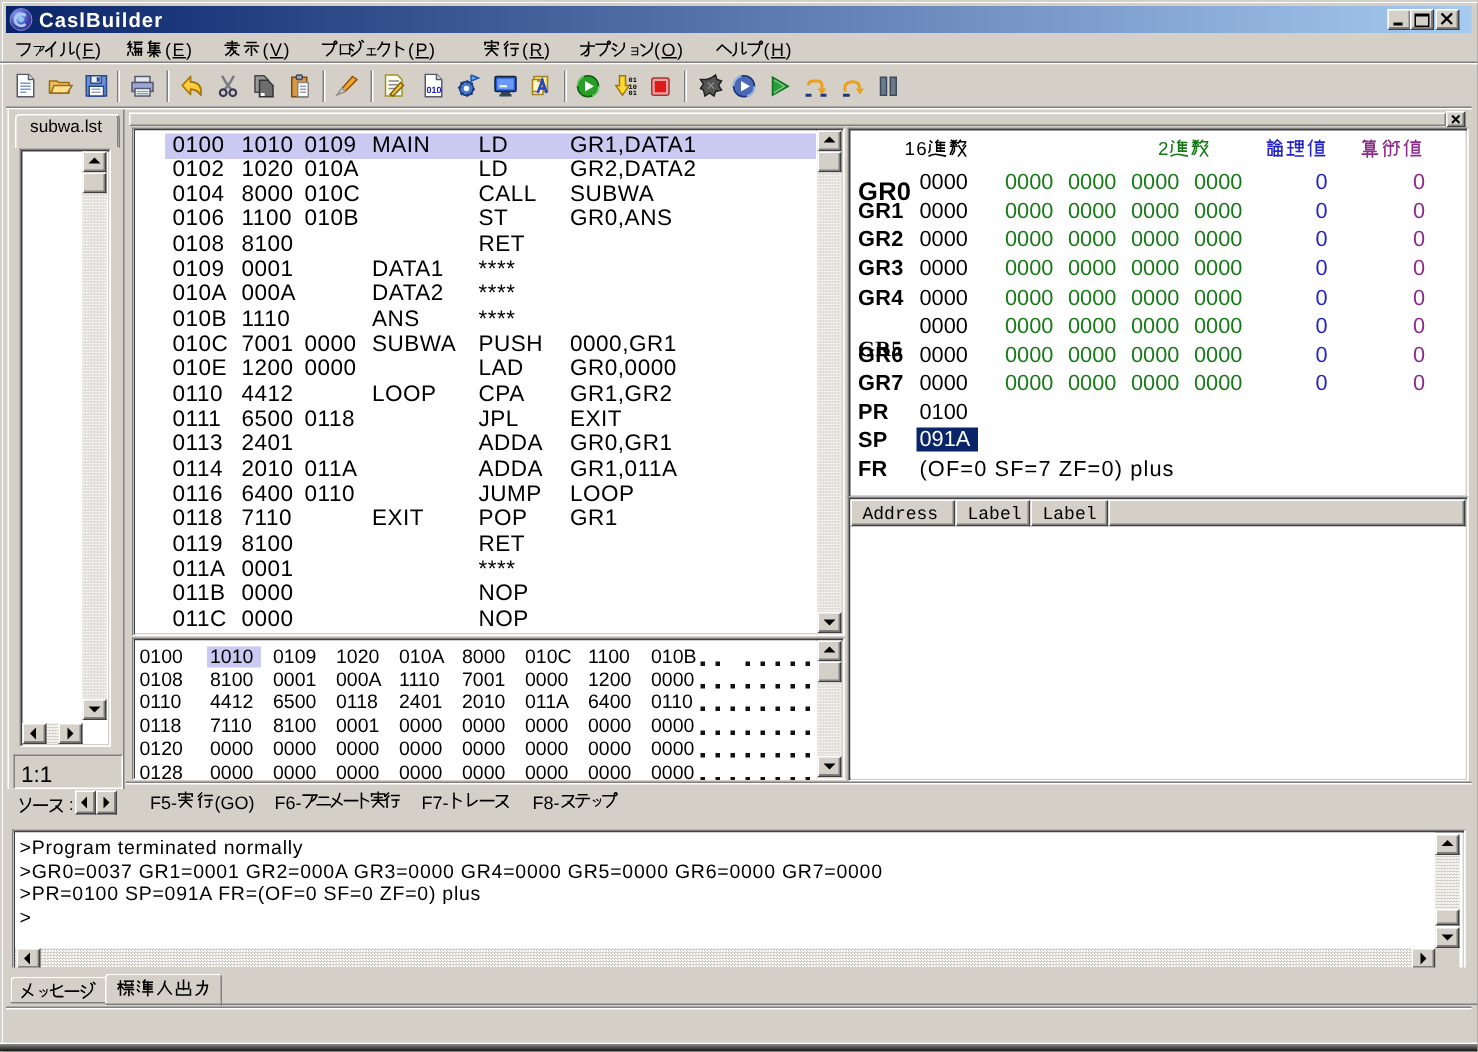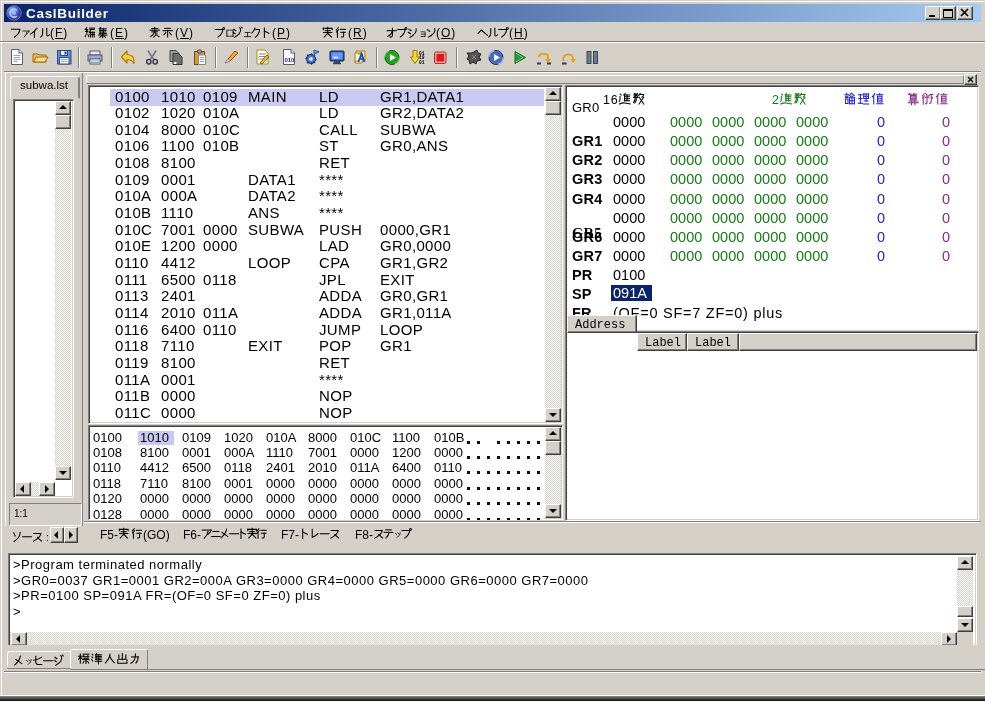--- a/index.html
+++ b/index.html
@@ -333,21 +333,21 @@
     <div style="position:absolute;left:3px;top:4px;width:0;height:0;border-left:4px solid transparent;border-right:4px solid transparent;border-top:4px solid #000;"></div>
   </div>
 <div style="position:absolute;left:15px;top:482px;width:40px;height:14px;background-color:#e9e7e2;background-image:conic-gradient(#fff 25%,#d4d0c8 0 50%,#fff 0 75%,#d4d0c8 0);background-size:2px 2px;"></div>
 <div style="position:absolute;left:15px;top:482px;width:14px;height:12px;border:1px solid;border-color:#ffffff #404040 #404040 #ffffff;box-shadow:inset -1px -1px 0 #808080;background:#d4d0c8;">
     <div style="position:absolute;left:4px;top:2px;width:0;height:0;border-top:4px solid transparent;border-bottom:4px solid transparent;border-right:4px solid #000;"></div>
   </div>
 <div style="position:absolute;left:39px;top:482px;width:14px;height:12px;border:1px solid;border-color:#ffffff #404040 #404040 #ffffff;box-shadow:inset -1px -1px 0 #808080;background:#d4d0c8;">
     <div style="position:absolute;left:5px;top:2px;width:0;height:0;border-top:4px solid transparent;border-bottom:4px solid transparent;border-left:4px solid #000;"></div>
   </div>
 <div style="position:absolute;left:9px;top:503px;width:71px;height:21px;border:1px solid;border-color:#808080 #ffffff #ffffff #808080;background:#d4d0c8;"></div>
-<div style="position:absolute;left:14px;top:508px;width:40px;height:12px;font-size:10px;">1:1</div>
+<div style="position:absolute;left:14px;top:508px;width:40px;height:12px;font-size:15px;">1:1</div>
 <div style="position:absolute;left:4px;top:526px;width:80px;height:19px;background:#d4d0c8;"></div>
 <svg style="position:absolute;left:11px;top:530px" width="37" height="15.5" viewBox="0 0 37 15.5">
     <g transform="translate(0.0,1) scale(0.1150) translate(0,0) scale(1.0)">
       <path d="M24,16 L36,44" fill="none" stroke="#000" stroke-width="9.1" stroke-linecap="square"></path>
       <path d="M80,12 Q82,56 26,90" fill="none" stroke="#000" stroke-width="9.1" stroke-linecap="square"></path>
     </g>
     <g transform="translate(10.3,1) scale(0.1150) translate(0,0) scale(1.0)">
       <path d="M12,50 L88,50" fill="none" stroke="#000" stroke-width="9.1" stroke-linecap="square"></path>
     </g>
     <g transform="translate(20.7,1) scale(0.1150) translate(0,0) scale(1.0)">
@@ -629,21 +629,21 @@
       <path d="M30,4 Q24,20 10,32" fill="none" stroke="#8c2a8c" stroke-width="8.4" stroke-linecap="square"></path>
       <path d="M22,24 L22,88" fill="none" stroke="#8c2a8c" stroke-width="8.4" stroke-linecap="square"></path>
       <path d="M46,14 L94,14" fill="none" stroke="#8c2a8c" stroke-width="8.4" stroke-linecap="square"></path>
       <path d="M70,4 L70,14" fill="none" stroke="#8c2a8c" stroke-width="8.4" stroke-linecap="square"></path>
       <path d="M52,26 L88,26 L88,72 L52,72 L52,26" fill="none" stroke="#8c2a8c" stroke-width="8.4" stroke-linecap="square"></path>
       <path d="M58,42 L82,42" fill="none" stroke="#8c2a8c" stroke-width="8.4" stroke-linecap="square"></path>
       <path d="M58,57 L82,57" fill="none" stroke="#8c2a8c" stroke-width="8.4" stroke-linecap="square"></path>
       <path d="M46,86 L96,86" fill="none" stroke="#8c2a8c" stroke-width="8.4" stroke-linecap="square"></path>
     </g>
   </svg>
-<div style="position:absolute;left:572px;top:100px;width:40px;height:16px;font-size:13px;font-family:Liberation Sans,sans-serif;white-space:pre;font-weight:normal;letter-spacing:0.2px;">GR0</div>
+<div style="position:absolute;left:572px;top:118px;width:40px;height:16px;font-size:17px;font-family:Liberation Sans,sans-serif;white-space:pre;font-weight:bold;letter-spacing:0.2px;">GR0</div>
 <div style="position:absolute;left:613px;top:114.0px;width:40px;height:16px;font-size:14.5px;font-family:Liberation Sans,sans-serif;white-space:pre;">0000</div>
 <div style="position:absolute;left:670px;top:114.0px;width:40px;height:16px;font-size:14.5px;font-family:Liberation Sans,sans-serif;white-space:pre;color:#157a15;">0000</div>
 <div style="position:absolute;left:712px;top:114.0px;width:40px;height:16px;font-size:14.5px;font-family:Liberation Sans,sans-serif;white-space:pre;color:#157a15;">0000</div>
 <div style="position:absolute;left:754px;top:114.0px;width:40px;height:16px;font-size:14.5px;font-family:Liberation Sans,sans-serif;white-space:pre;color:#157a15;">0000</div>
 <div style="position:absolute;left:796px;top:114.0px;width:40px;height:16px;font-size:14.5px;font-family:Liberation Sans,sans-serif;white-space:pre;color:#157a15;">0000</div>
 <div style="position:absolute;left:877px;top:114.0px;width:16px;height:16px;font-size:14.5px;font-family:Liberation Sans,sans-serif;white-space:pre;color:#2323c8;">0</div>
 <div style="position:absolute;left:942px;top:114.0px;width:16px;height:16px;font-size:14.5px;font-family:Liberation Sans,sans-serif;white-space:pre;color:#8c2a8c;">0</div>
 <div style="position:absolute;left:572px;top:133.14px;width:40px;height:16px;font-size:14.5px;font-family:Liberation Sans,sans-serif;white-space:pre;font-weight:bold;letter-spacing:0.2px;">GR1</div>
 <div style="position:absolute;left:613px;top:133.14px;width:40px;height:16px;font-size:14.5px;font-family:Liberation Sans,sans-serif;white-space:pre;">0000</div>
 <div style="position:absolute;left:670px;top:133.14px;width:40px;height:16px;font-size:14.5px;font-family:Liberation Sans,sans-serif;white-space:pre;color:#157a15;">0000</div>
@@ -700,21 +700,21 @@
 <div style="position:absolute;left:796px;top:247.98000000000002px;width:40px;height:16px;font-size:14.5px;font-family:Liberation Sans,sans-serif;white-space:pre;color:#157a15;">0000</div>
 <div style="position:absolute;left:877px;top:247.98000000000002px;width:16px;height:16px;font-size:14.5px;font-family:Liberation Sans,sans-serif;white-space:pre;color:#2323c8;">0</div>
 <div style="position:absolute;left:942px;top:247.98000000000002px;width:16px;height:16px;font-size:14.5px;font-family:Liberation Sans,sans-serif;white-space:pre;color:#8c2a8c;">0</div>
 <div style="position:absolute;left:572px;top:267px;width:40px;height:16px;font-size:14.5px;font-family:Liberation Sans,sans-serif;white-space:pre;font-weight:bold;letter-spacing:0.2px;">PR</div>
 <div style="position:absolute;left:613px;top:267px;width:60px;height:16px;font-size:14.5px;font-family:Liberation Sans,sans-serif;white-space:pre;">0100</div>
 <div style="position:absolute;left:572px;top:286px;width:40px;height:16px;font-size:14.5px;font-family:Liberation Sans,sans-serif;white-space:pre;font-weight:bold;letter-spacing:0.2px;">SP</div>
 <div style="position:absolute;left:611px;top:285px;width:39px;height:16px;font-size:14.5px;font-family:Liberation Sans,sans-serif;white-space:pre;background:#0a246a;color:#fff;padding-left:2px;">091A</div>
 <div style="position:absolute;left:572px;top:305px;width:40px;height:16px;font-size:14.5px;font-family:Liberation Sans,sans-serif;white-space:pre;font-weight:bold;letter-spacing:0.2px;">FR</div>
 <div style="position:absolute;left:613px;top:305px;width:250px;height:16px;font-size:14.5px;font-family:Liberation Sans,sans-serif;white-space:pre;letter-spacing:0.75px;">(OF=0 SF=7 ZF=0) plus</div>
 <div style="position:absolute;left:565px;top:331px;width:412px;height:188px;border:1px solid;border-color:#808080 #ffffff #ffffff #808080;box-shadow:inset 1px 1px 0 #404040, inset -1px -1px 0 #d4d0c8;background:#fff;"></div>
-<div style="position:absolute;left:567px;top:315px;width:68px;height:16px;border:1px solid;border-color:#ffffff #404040 #404040 #ffffff;box-shadow:inset -1px -1px 0 #808080;background:#d4d0c8;">
+<div style="position:absolute;left:567px;top:333px;width:68px;height:16px;border:1px solid;border-color:#ffffff #404040 #404040 #ffffff;box-shadow:inset -1px -1px 0 #808080;background:#d4d0c8;">
     <div class="mono" style="position:absolute;left:7px;top:2px;font-size:12px;">Address</div>
   </div>
 <div style="position:absolute;left:637px;top:333px;width:48px;height:16px;border:1px solid;border-color:#ffffff #404040 #404040 #ffffff;box-shadow:inset -1px -1px 0 #808080;background:#d4d0c8;">
     <div class="mono" style="position:absolute;left:7px;top:2px;font-size:12px;">Label</div>
   </div>
 <div style="position:absolute;left:687px;top:333px;width:50px;height:16px;border:1px solid;border-color:#ffffff #404040 #404040 #ffffff;box-shadow:inset -1px -1px 0 #808080;background:#d4d0c8;">
     <div class="mono" style="position:absolute;left:7px;top:2px;font-size:12px;">Label</div>
   </div>
 <div style="position:absolute;left:739px;top:333px;width:236px;height:16px;border:1px solid;border-color:#ffffff #404040 #404040 #ffffff;box-shadow:inset -1px -1px 0 #808080;background:#d4d0c8;"></div>
 <div style="position:absolute;left:567px;top:351px;width:410px;height:168px;background:#fff;"></div>

